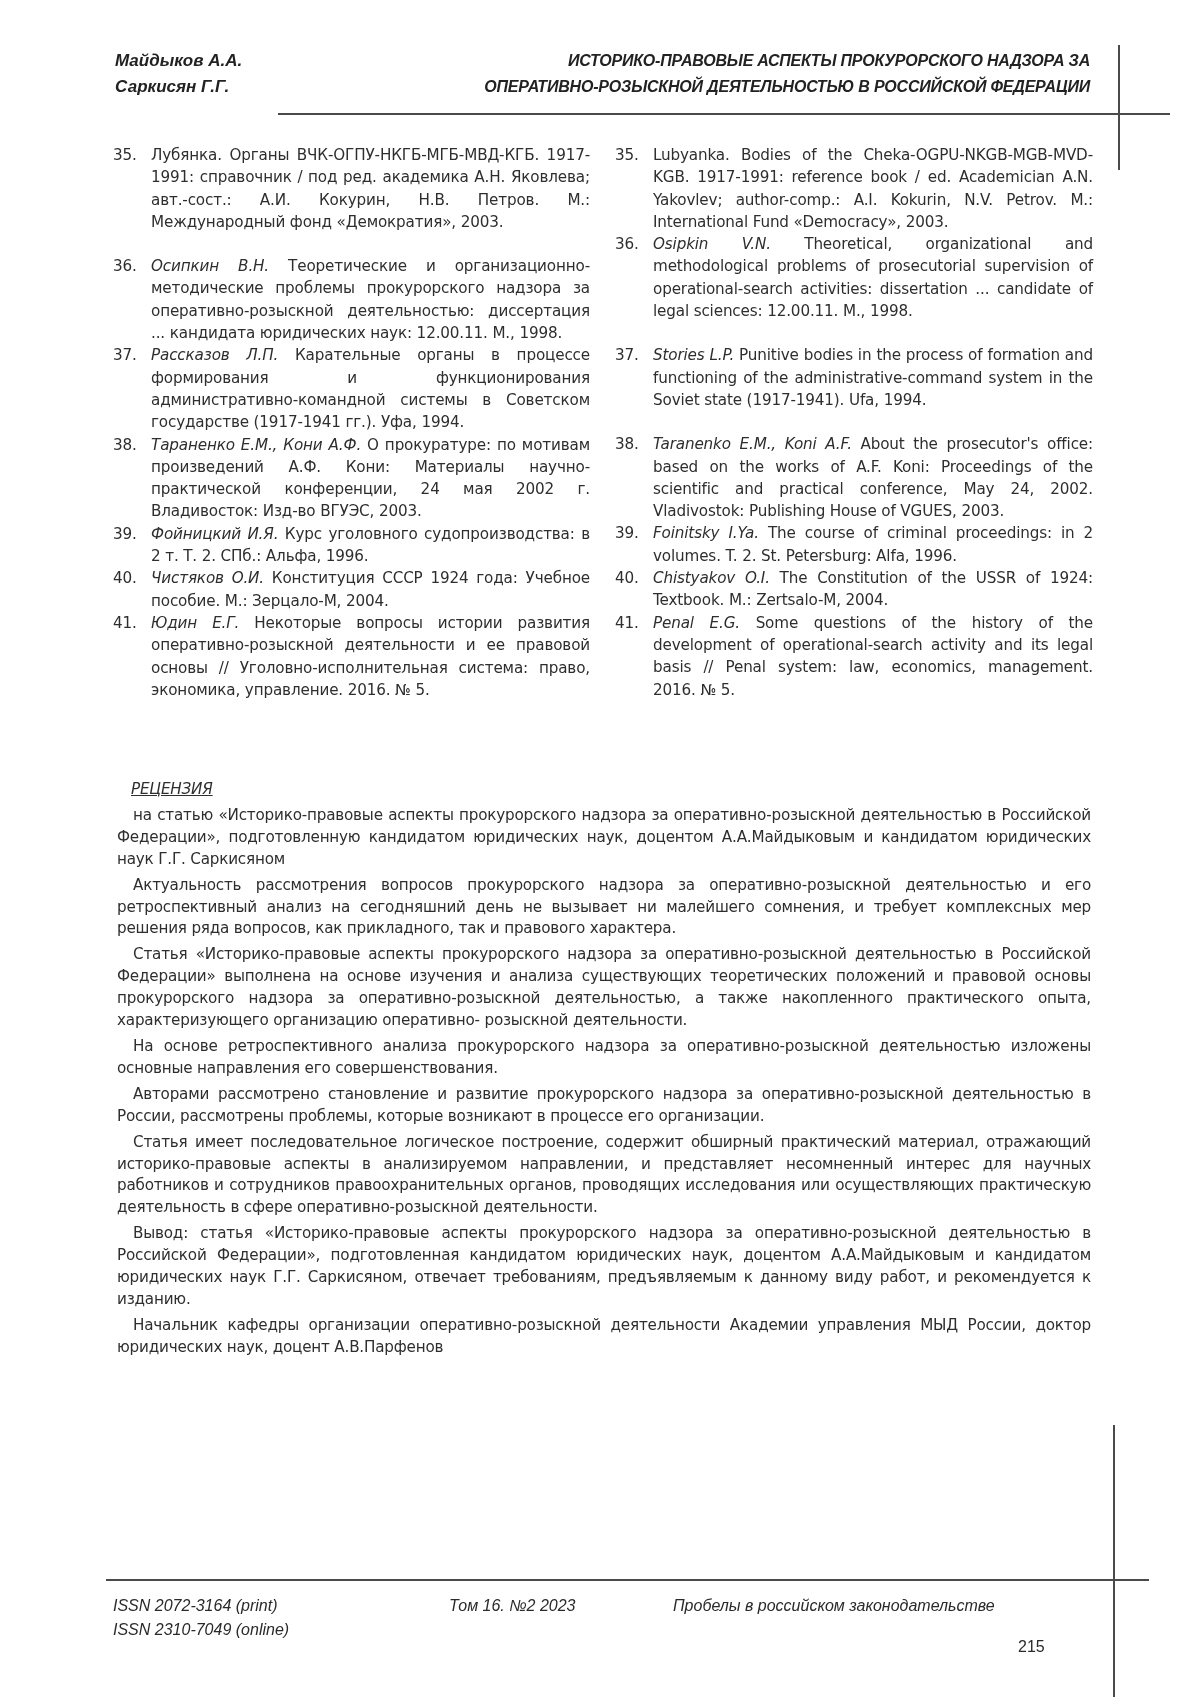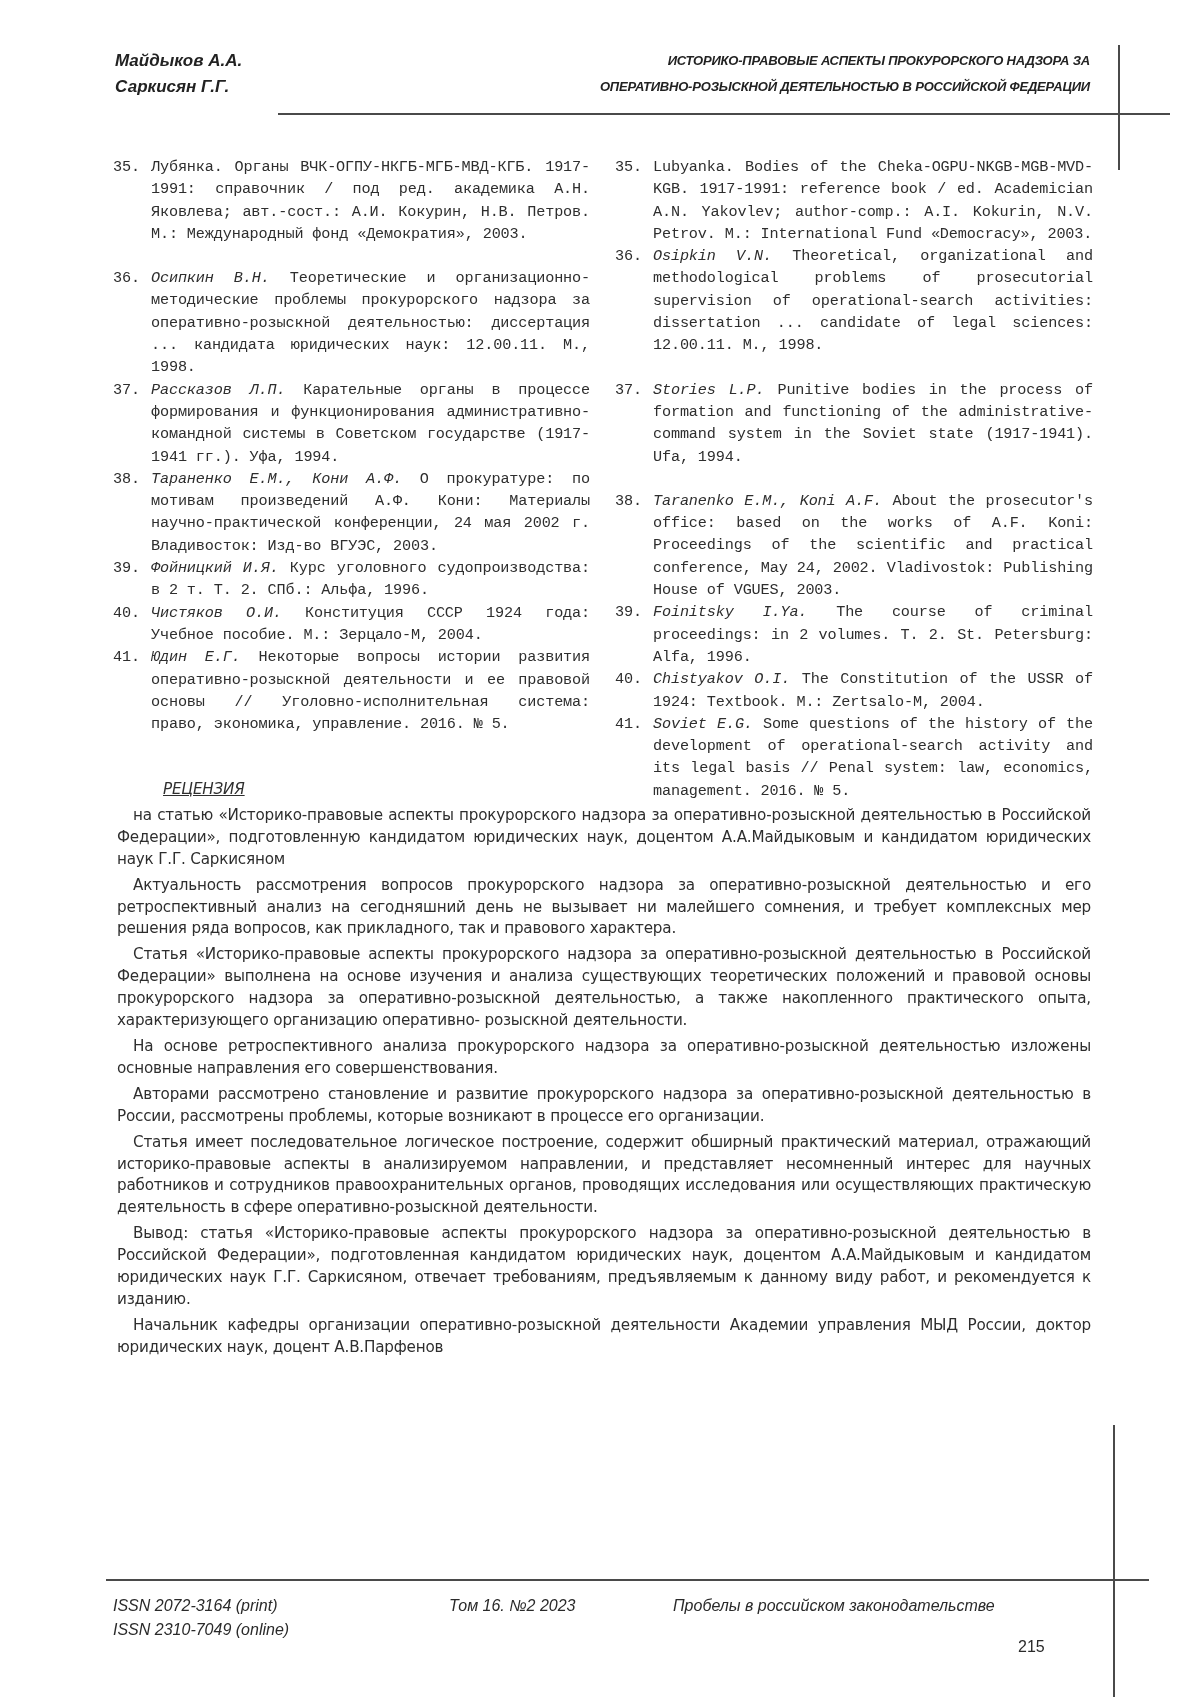--- a/index.html
+++ b/index.html
@@ -9,37 +9,37 @@
     }
     .rule { position: absolute; background: #4a4a4a; }
     .hdr-authors {
       position: absolute; left: 115px; top: 48px;
       font-family: "Liberation Sans", sans-serif; font-weight: bold; font-style: italic;
       font-size: 17px; line-height: 26px; color: #222;
     }
     .hdr-title {
       position: absolute; right: 110px; top: 48px; width: 760px; text-align: right;
       font-family: "Liberation Sans", sans-serif; font-weight: bold; font-style: italic;
-      font-size: 13px; line-height: 26px; color: #222; letter-spacing: -0.2px;
+      font-size: 16px; line-height: 26px; color: #222; letter-spacing: -0.2px;
     }
-    .refs { position: absolute; top: 156px; font-family: Liberation Mono, monospace; }
+    .refs { position: absolute; top: 144px; }
     .refs.ru { left: 113px; width: 477px; }
     .refs.en { left: 615px; width: 478px; }
     .ref {
       position: relative; padding-left: 38px; font-size: 15.2px; line-height: 22.3px;
       text-align: justify; color: #2e2e2e; letter-spacing: -0.15px;
     }
     .ref .num { position: absolute; left: 0; top: 0; }
     .ref i { font-style: italic; }
     .review {
       position: absolute; left: 113px; top: 779px; width: 982px;
       font-size: 15.2px; line-height: 21.9px; color: #2e2e2e; letter-spacing: -0.2px;
     }
     .review .title {
-      display: inline-block; margin-left: 50px; font-style: italic; text-decoration: underline;
+      display: inline-block; margin-left: 18px; font-style: italic; text-decoration: underline;
     }
     .review p { margin: 4px; text-indent: 16px; text-align: justify; }
     .footer {
       position: absolute; top: 1594px; left: 113px; width: 990px;
       font-family: "Liberation Sans", sans-serif; font-style: italic; font-size: 16px;
       line-height: 24px; color: #2a2a2a;
     }
     .footer .issn { position: absolute; left: 0; top: 0; }
     .footer .vol { position: absolute; left: 336px; top: 0; text-align: right; }
     .footer .journal { position: absolute; left: 560px; top: 0; }
@@ -114,21 +114,21 @@
   <div class="ref">
     <span class="num">39.</span>
     <i>Foinitsky I.Ya.</i><span> The course of criminal proceedings: in 2 volumes. T. 2. St. Petersburg: Alfa, 1996.</span>
   </div>
   <div class="ref">
     <span class="num">40.</span>
     <i>Chistyakov O.I.</i><span> The Constitution of the USSR of 1924: Textbook. M.: Zertsalo-M, 2004.</span>
   </div>
   <div class="ref">
     <span class="num">41.</span>
-    <i>Soviet E.G.</i><span> Some questions of the history of the development of operational-search activity and its legal basis // Penal system: law, economics, management. 2016. № 5.</span>
+    <i>Penal E.G.</i><span> Some questions of the history of the development of operational-search activity and its legal basis // Penal system: law, economics, management. 2016. № 5.</span>
   </div>
 </div>
 
 <div class="review">
   <div class="title">РЕЦЕНЗИЯ</div>
   <p>на статью «Историко-правовые аспекты прокурорского надзора за оперативно-розыскной деятельностью в Российской Федерации», подготовленную кандидатом юридических наук, доцентом А.А.Майдыковым и кандидатом юридических наук Г.Г. Саркисяном</p>
   <p>Актуальность рассмотрения вопросов прокурорского надзора за оперативно-розыскной деятельностью и его ретроспективный анализ на сегодняшний день не вызывает ни малейшего сомнения, и требует комплексных мер решения ряда вопросов, как прикладного, так и правового характера.</p>
   <p>Статья «Историко-правовые аспекты прокурорского надзора за оперативно-розыскной деятельностью в Российской Федерации» выполнена на основе изучения и анализа существующих теоретических положений и правовой основы прокурорского надзора за оперативно-розыскной деятельностью, а также накопленного практического опыта, характеризующего организацию оперативно- розыскной деятельности.</p>
   <p>На основе ретроспективного анализа прокурорского надзора за оперативно-розыскной деятельностью изложены основные направления его совершенствования.</p>
   <p>Авторами рассмотрено становление и развитие прокурорского надзора за оперативно-розыскной деятельностью в России, рассмотрены проблемы, которые возникают в процессе его организации.</p>

